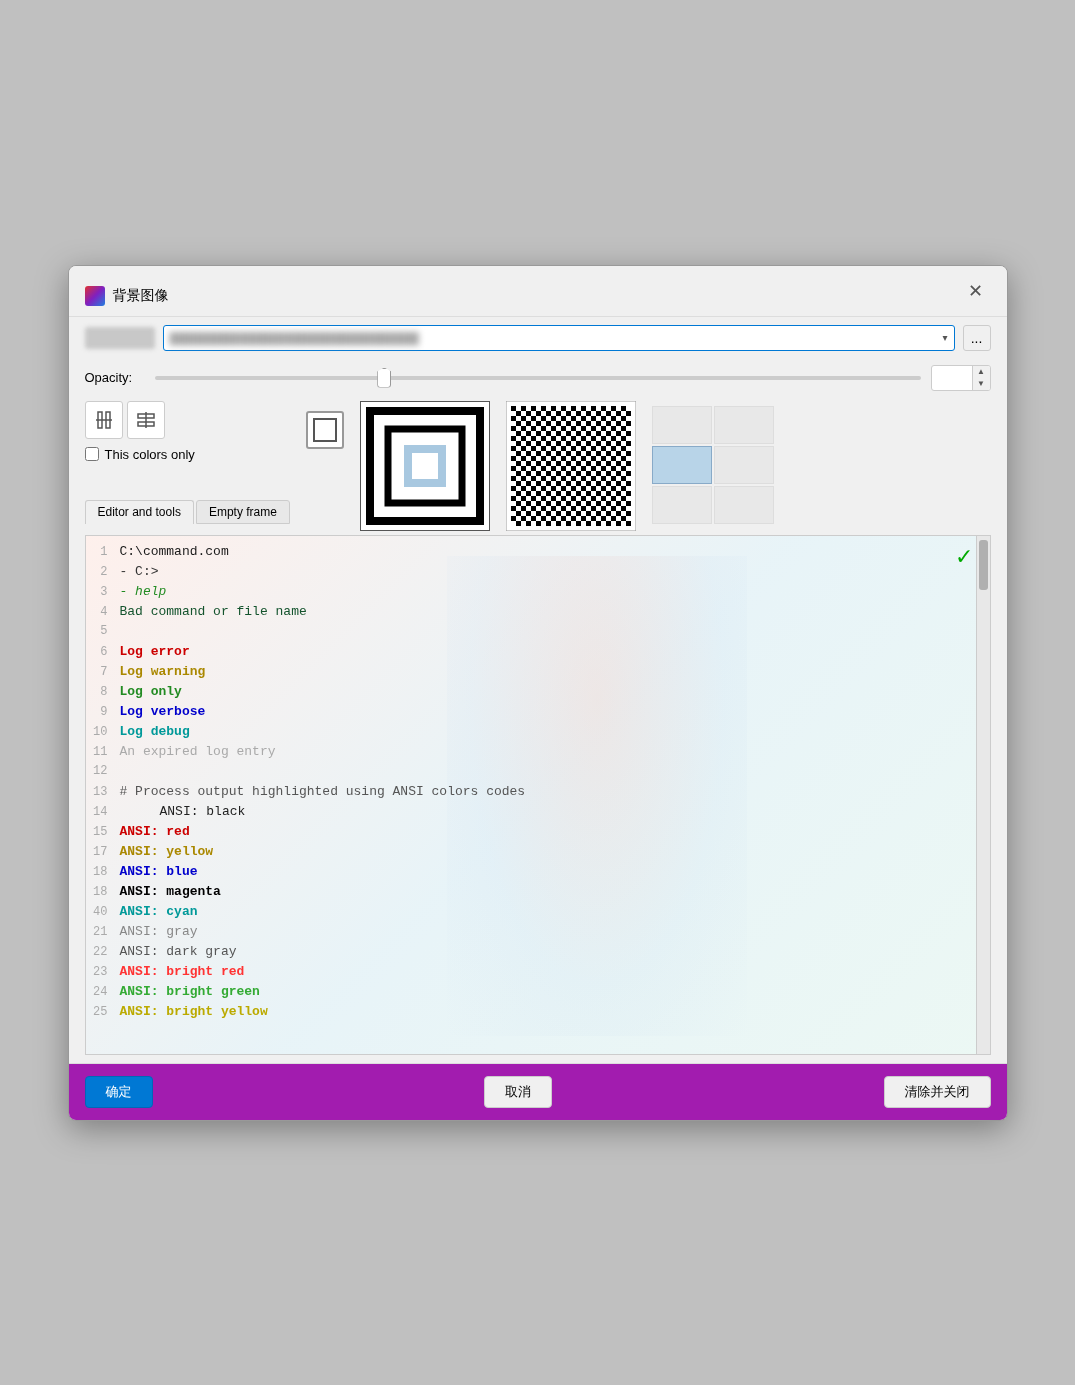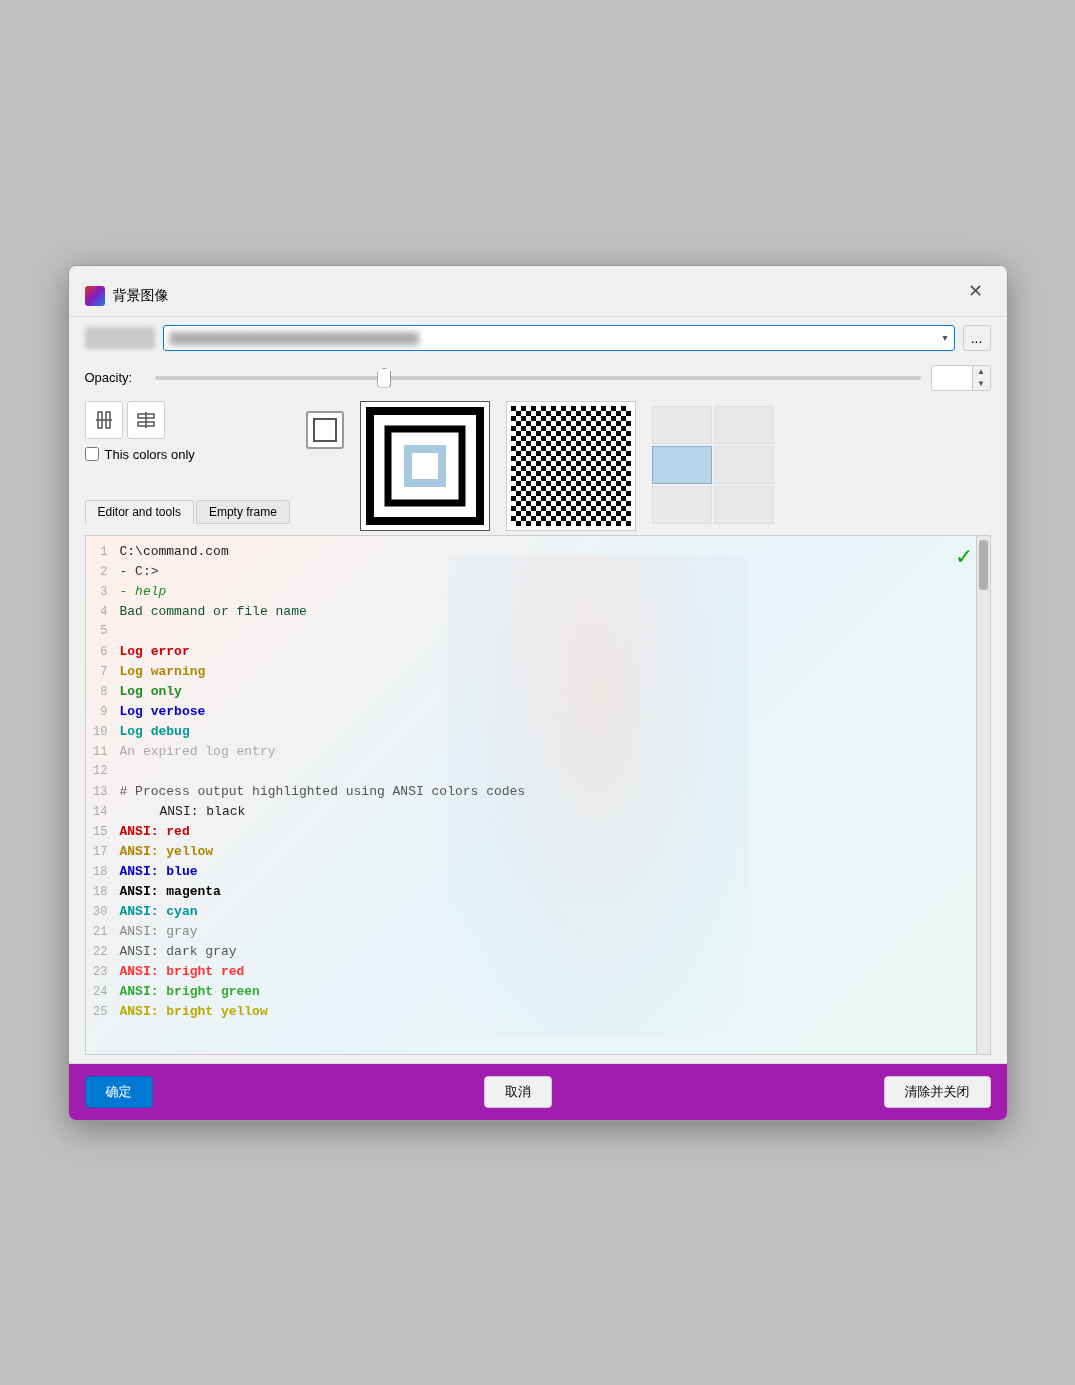--- a/index.html
+++ b/index.html
@@ -614,21 +614,21 @@
         </div>
         <div class="code-line">
           <span class="line-num">18</span>
           <span class="line-content c-blue">ANSI: blue</span>
         </div>
         <div class="code-line">
           <span class="line-num">18</span>
           <span class="line-content c-magenta">ANSI: magenta</span>
         </div>
         <div class="code-line">
-          <span class="line-num">30</span>
+          <span class="line-num">40</span>
           <span class="line-content c-cyan">ANSI: cyan</span>
         </div>
         <div class="code-line">
           <span class="line-num">21</span>
           <span class="line-content c-gray">ANSI: gray</span>
         </div>
         <div class="code-line">
           <span class="line-num">22</span>
           <span class="line-content c-dark-gray">ANSI: dark gray</span>
         </div>

